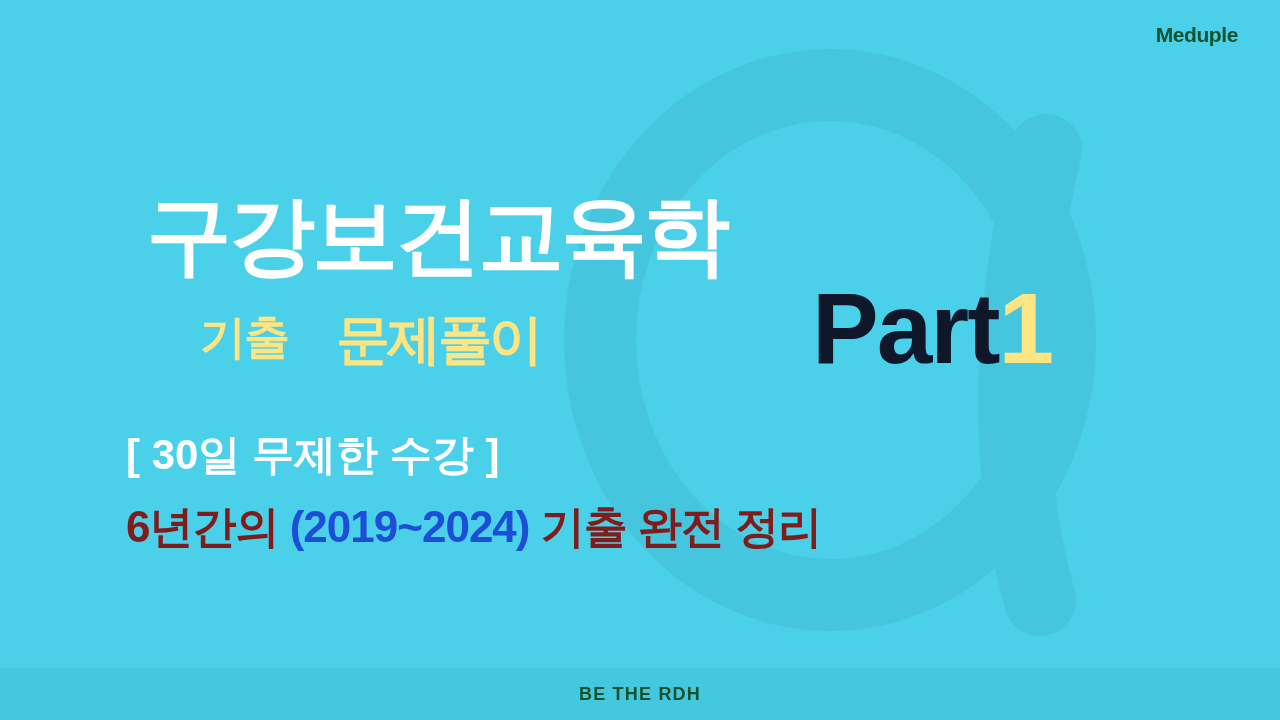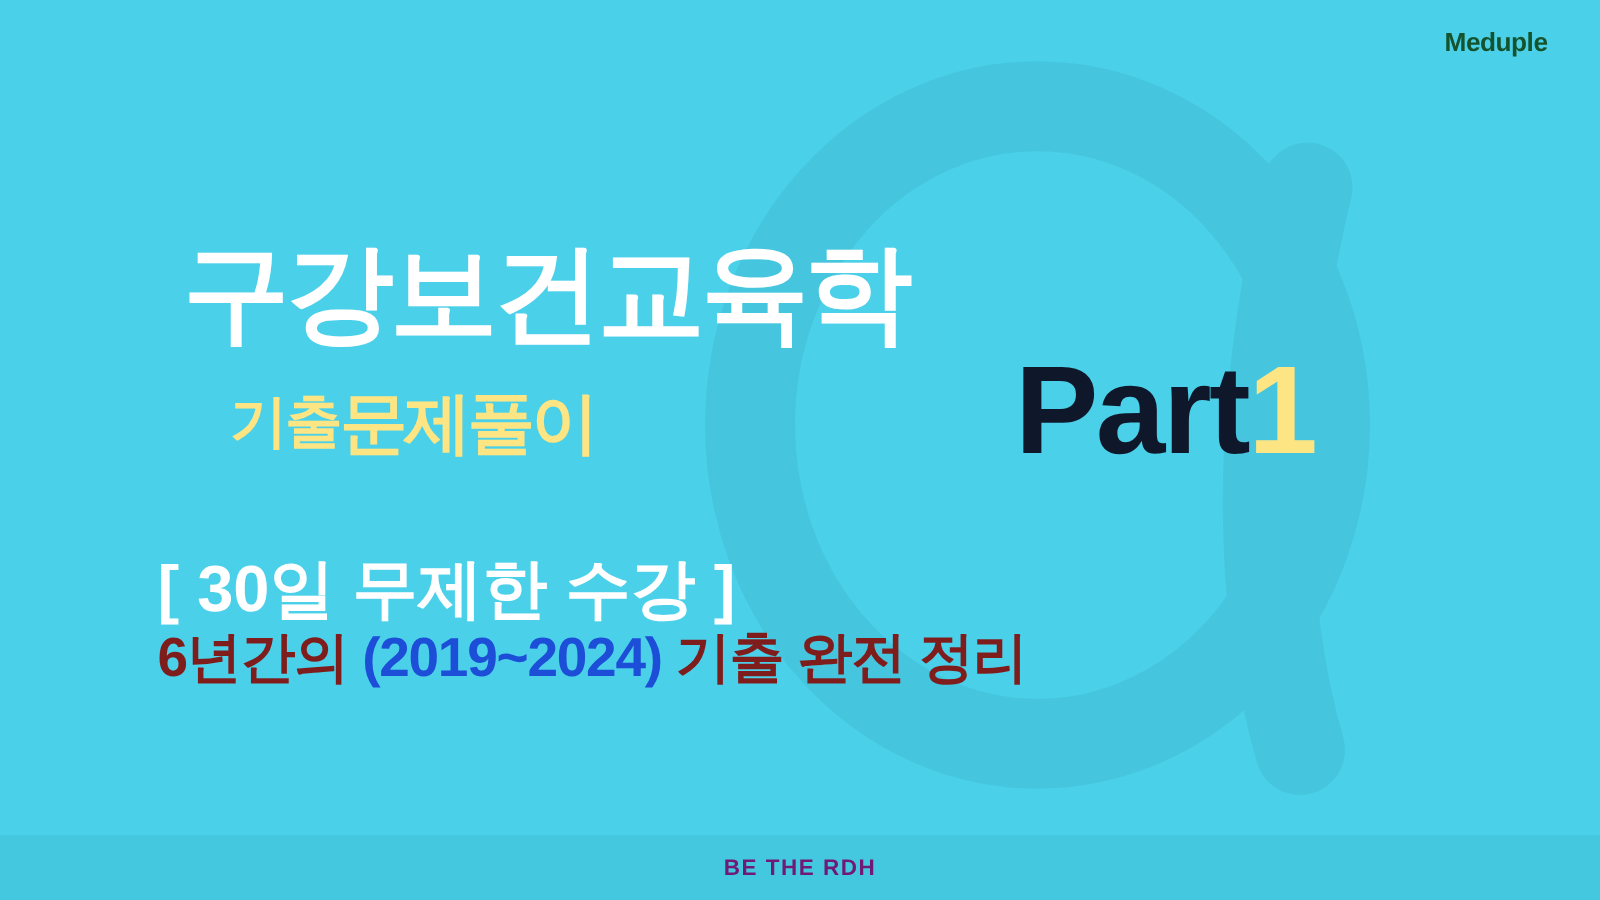--- a/index.html
+++ b/index.html
@@ -52,24 +52,25 @@
     font-size:86px;
     font-weight:bold;
     letter-spacing:-3px;
     line-height:1;
     white-space:nowrap;
     margin-left:20px;
   }
 
   .title-sub-row {
     position:absolute;
-    left:184px; top:312px;
+    left:200px; top:312px;
     display:flex;
     align-items:flex-end;
     white-space:nowrap;
+    gap:48px;
   }
   .title-sub-small {
     color:#fde583;
     font-size:46px;
     font-weight:bold;
     letter-spacing:-2px;
     line-height:1;
     padding-bottom:6px;
   }
   .title-sub-big {
@@ -87,23 +88,23 @@
     font-weight:bold;
     letter-spacing:-2px;
     line-height:1;
     white-space:nowrap;
   }
   .part-word { color:#0f172a; }
   .part-num  { color:#fde583; }
 
   .bullet-line-1 {
     position:absolute;
-    left:126px; top:446px;
+    left:126px; top:434px;
     color:#ffffff;
-    font-size:52px;
+    font-size:42px;
     font-weight:bold;
     letter-spacing:0px;
     line-height:1;
     white-space:nowrap;
     text-align:right;
   }
 
   .bullet-line-2 {
     position:absolute;
     left:126px; top:505px;
@@ -120,21 +121,21 @@
   .footer {
     position:absolute;
     left:0; bottom:0;
     width:1280px; height:52px;
     background:#44c8df;
     display:flex;
     align-items:center;
     justify-content:center;
   }
   .footer-text {
-    color:#701a75;
+    color:#14532d;
     font-size:18px;
     font-weight:bold;
     letter-spacing:1.2px;
   }
 </style>
 </head>
 <body>
 
 <div class="slide">
 

